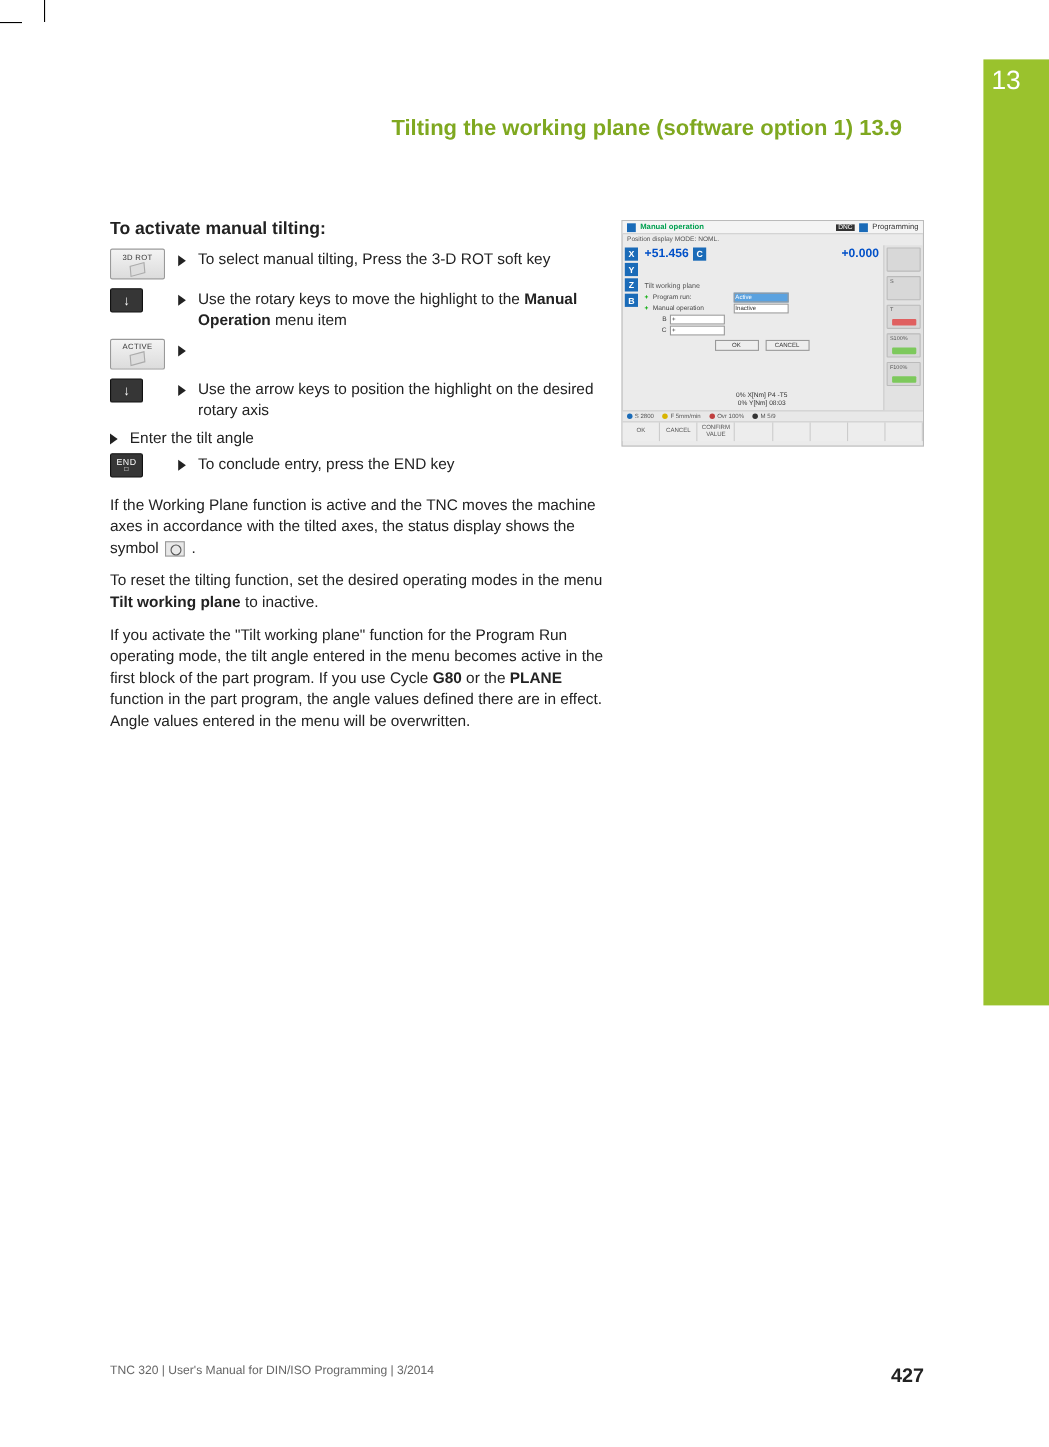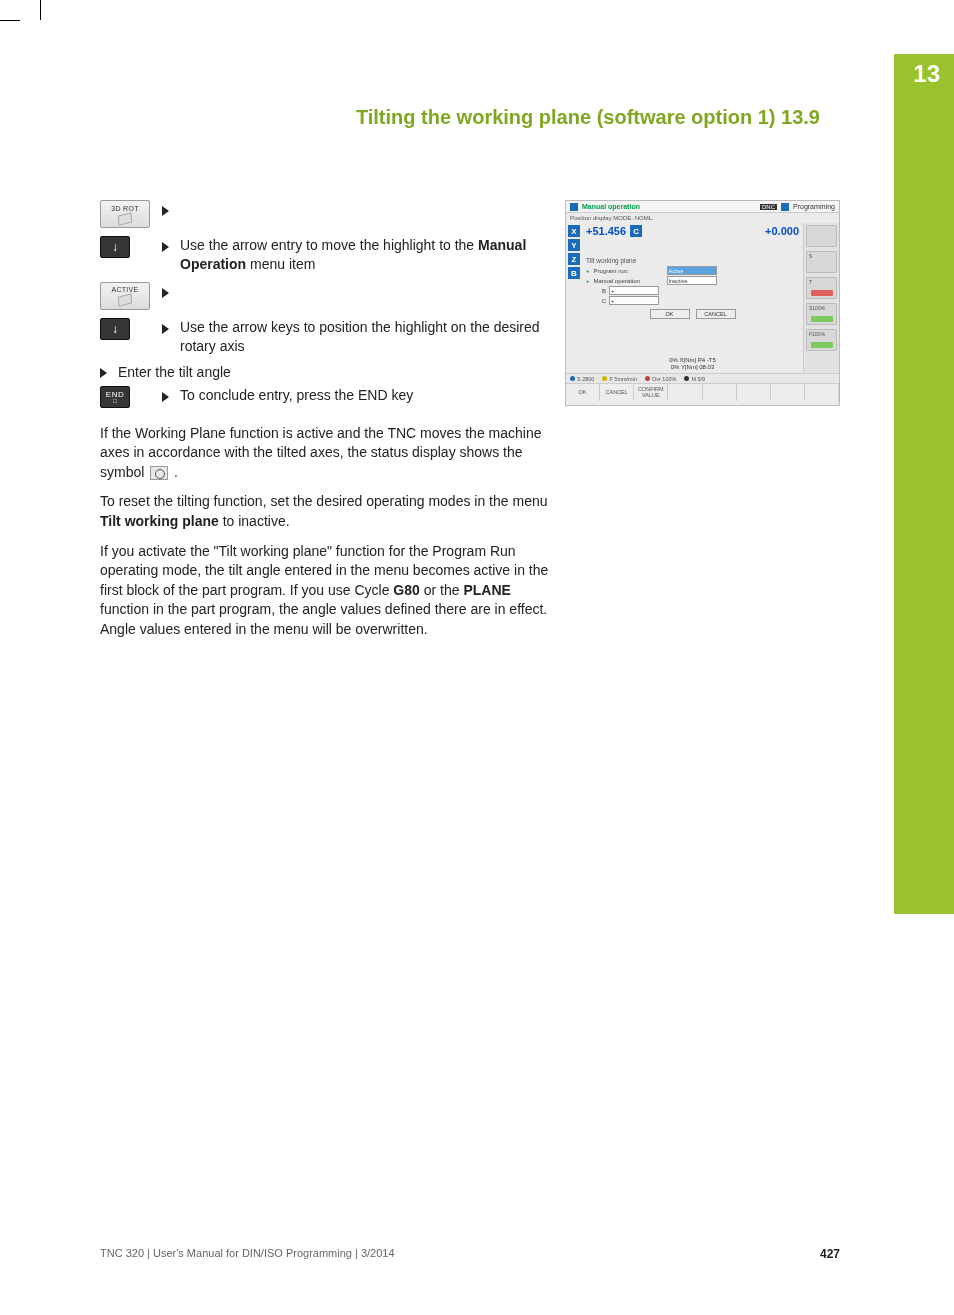--- a/index.html
+++ b/index.html
@@ -20,24 +20,24 @@
   .chapter-tab {
     position: absolute;
     right: 0;
     top: 54px;
     width: 60px;
     height: 860px;
     background: #9AC22D;
   }
   .chapter-num {
     position: absolute;
-    right: 14px;
+    right: 26px;
     top: 6px;
     font-size: 24px;
-    font-weight: bold;
+    font-weight: normal;
     color: #fff;
   }
 
   .header-title {
     position: absolute;
     top: 106px;
     left: 100px;
     width: 720px;
     text-align: right;
     font-size: 20px;
@@ -314,61 +314,63 @@
     left: 100px;
     bottom: 54px;
     width: 740px;
     display: flex;
     justify-content: space-between;
     align-items: flex-start;
     font-size: 11px;
     color: #666;
   }
   .footer-bar .page-num {
-    font-size: 12px;
+    font-size: 18px;
     font-weight: bold;
     color: #222;
   }
 </style>
 </head>
 <body>
 
 <div class="crop-marks">
   <div class="crop-v"></div>
   <div class="crop-h"></div>
 </div>
 
 <div class="chapter-tab">
   <div class="chapter-num">13</div>
 </div>
 
 <div class="header-title">Tilting the working plane (software option 1)   13.9</div>
 
 <div class="content">
 
+  <div class="subhead">To activate manual tilting:</div>
 
   <div class="step-row">
     <div class="step-icon">
       <div class="softkey">
         <span class="sk-line1">3D ROT</span>
         <span class="sk-diamond"></span>
       </div>
     </div>
     <div class="step-bullet-col"><span class="tri"></span></div>
+    <div class="step-text"><span>To select manual tilting, Press the 3-D ROT soft key</span></div>
   </div>
 
   <div class="step-row">
     <div class="step-icon">
       <div class="hardkey">
           <span class="arrow-down-glyph"></span>
         </div>
     </div>
     <div class="step-bullet-col"><span class="tri"></span></div>
     <div class="step-text">
-      <span>Use the arrow entry to move the highlight to the </span><b>Manual Operation</b><span> menu item</span>
+      <span>Use the rotary keys to move the highlight to the </span><b>Manual Operation</b><span> menu item</span>
     </div>
   </div>
 
   <div class="step-row">
     <div class="step-icon">
       <div class="softkey">
         <span class="sk-line1">ACTIVE</span>
         <span class="sk-diamond"></span>
       </div>
     </div>

